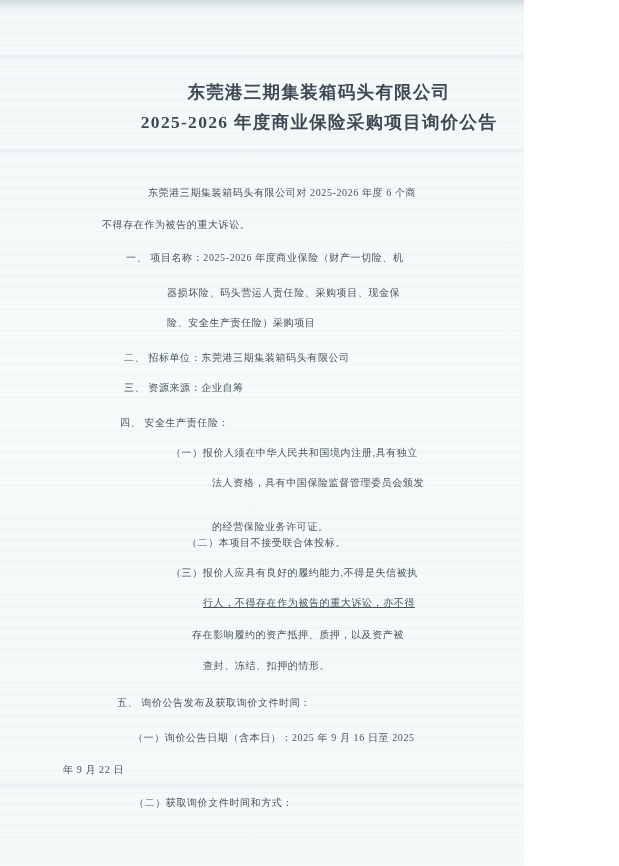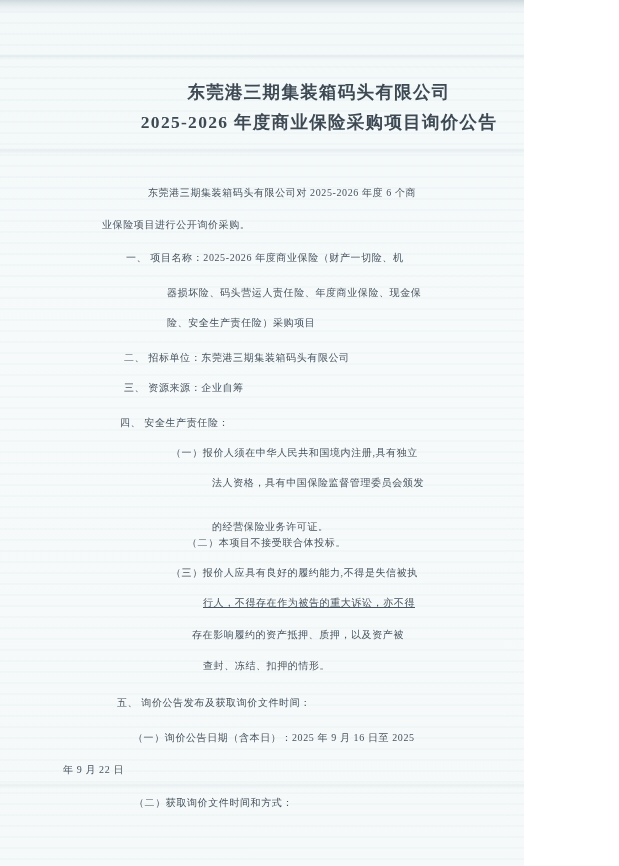--- a/index.html
+++ b/index.html
@@ -57,23 +57,23 @@
 </style>
 </head>
 <body>
 
 <div class="page">
 
   <div class="doc-title" id="title1">东莞港三期集装箱码头有限公司</div>
   <div class="doc-title" id="title2">2025-2026 年度商业保险采购项目询价公告</div>
 
   <div class="line" style="left:148px; top:182px;">东莞港三期集装箱码头有限公司对 2025-2026 年度 6 个商</div>
-  <div class="line" style="left:102px; top:214px;">业保险项目进行公开询价采购。</div>
+  <div class="line" style="left:102px; top:214px;">不得存在作为被告的重大诉讼。</div>
   <div class="line" style="left:126px; top:247px;">一、 项目名称：2025-2026 年度商业保险（财产一切险、机</div>
-  <div class="line" style="left:167px; top:282px;">器损坏险、码头营运人责任险、年度商业保险、现金保</div>
+  <div class="line" style="left:167px; top:282px;">器损坏险、码头营运人责任险、采购项目、现金保</div>
   <div class="line" style="left:167px; top:312px;">险、安全生产责任险）采购项目</div>
   <div class="line" style="left:124px; top:347px;">二、 招标单位：东莞港三期集装箱码头有限公司</div>
   <div class="line" style="left:124px; top:377px;">三、 资源来源：企业自筹</div>
   <div class="line" style="left:120px; top:412px;">四、 安全生产责任险：</div>
   <div class="line" style="left:171px; top:442px;">（一）报价人须在中华人民共和国境内注册,具有独立</div>
   <div class="line" style="left:212px; top:472px;">法人资格，具有中国保险监督管理委员会颁发</div>
   <div class="line" style="left:212px; top:516px;">的经营保险业务许可证。</div>
   <div class="line" style="left:187px; top:532px;">（二）本项目不接受联合体投标。</div>
   <div class="line" style="left:171px; top:562px;">（三）报价人应具有良好的履约能力,不得是失信被执</div>
   <div class="line" style="left:203px; top:592px;text-decoration:underline;">行人，不得存在作为被告的重大诉讼，亦不得</div>

